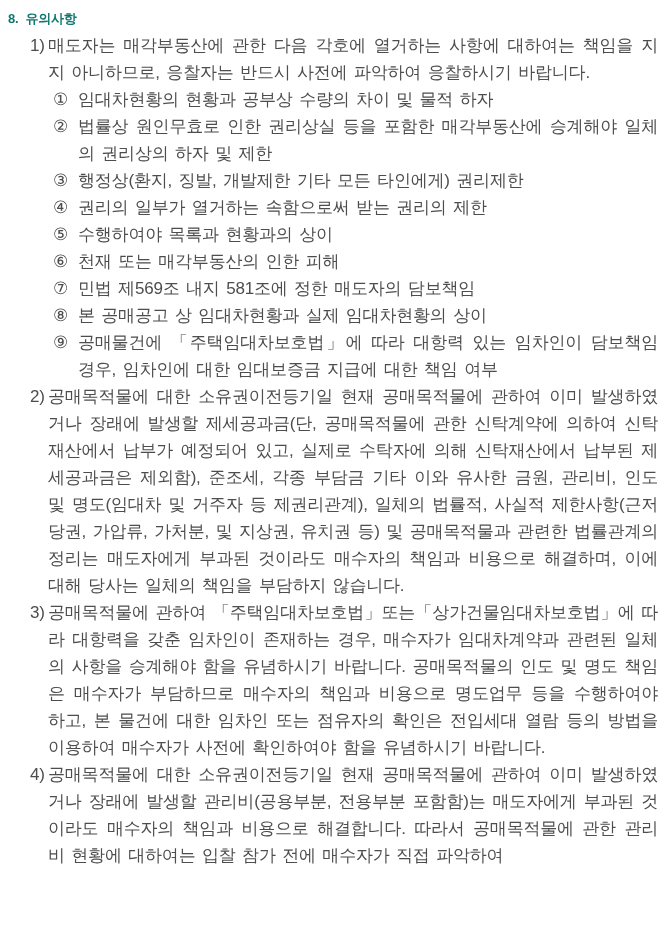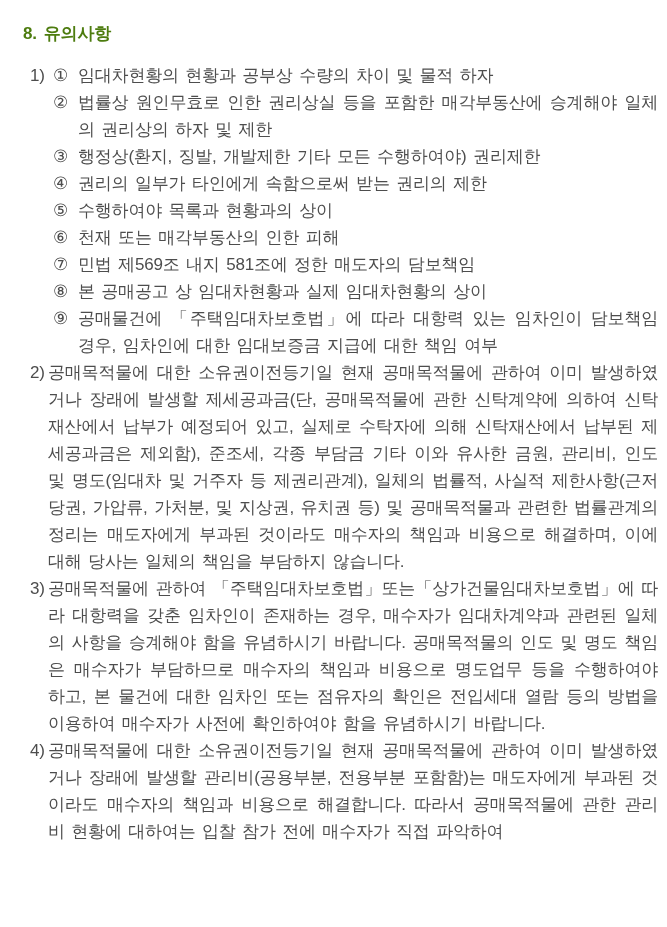--- a/index.html
+++ b/index.html
@@ -17,24 +17,24 @@
     width: 667px;
     padding: 5px 9px 0 8px;
     font-family: "Liberation Sans", sans-serif;
     font-size: 17px;
     line-height: 27px;
     color: #4d4d4d;
     letter-spacing: -0.2px;
   }
   .heading {
     font-weight: bold;
-    color: #4d7c0f;
-    font-size: 17px;
+    color: #0f766e;
+    font-size: 13px;
     line-height: 27px;
-    margin: 15px;
+    margin: 0;
   }
   .heading .num {
     display: inline-block;
     margin-right: 7px;
   }
   .item {
     position: relative;
     padding-left: 40px;
   }
   .item > .marker {
@@ -63,37 +63,38 @@
 <body>
 
 <div class="doc">
 
   <h1 class="heading">
     <span class="num">8.</span><span>유의사항</span>
   </h1>
 
   <div class="item">
     <span class="marker">1)</span>
+    <div class="jtext">매도자는 매각부동산에 관한 다음 각호에 열거하는 사항에 대하여는 책임을 지지 아니하므로, 응찰자는 반드시 사전에 파악하여 응찰하시기 바랍니다.</div>
 
     <div class="sublist">
       <div class="subitem">
         <span class="marker">①</span>
         <div class="jtext">임대차현황의 현황과 공부상 수량의 차이 및 물적 하자</div>
       </div>
       <div class="subitem">
         <span class="marker">②</span>
         <div class="jtext">법률상 원인무효로 인한 권리상실 등을 포함한 매각부동산에 승계해야 일체의 권리상의 하자 및 제한</div>
       </div>
       <div class="subitem">
         <span class="marker">③</span>
-        <div class="jtext">행정상(환지, 징발, 개발제한 기타 모든 수행하여야) 권리제한</div>
+        <div class="jtext">행정상(환지, 징발, 개발제한 기타 모든 타인에게) 권리제한</div>
       </div>
       <div class="subitem">
         <span class="marker">④</span>
-        <div class="jtext">권리의 일부가 타인에게 속함으로써 받는 권리의 제한</div>
+        <div class="jtext">권리의 일부가 열거하는 속함으로써 받는 권리의 제한</div>
       </div>
       <div class="subitem">
         <span class="marker">⑤</span>
         <div class="jtext">수행하여야 목록과 현황과의 상이</div>
       </div>
       <div class="subitem">
         <span class="marker">⑥</span>
         <div class="jtext">천재 또는 매각부동산의 인한 피해</div>
       </div>
       <div class="subitem">

